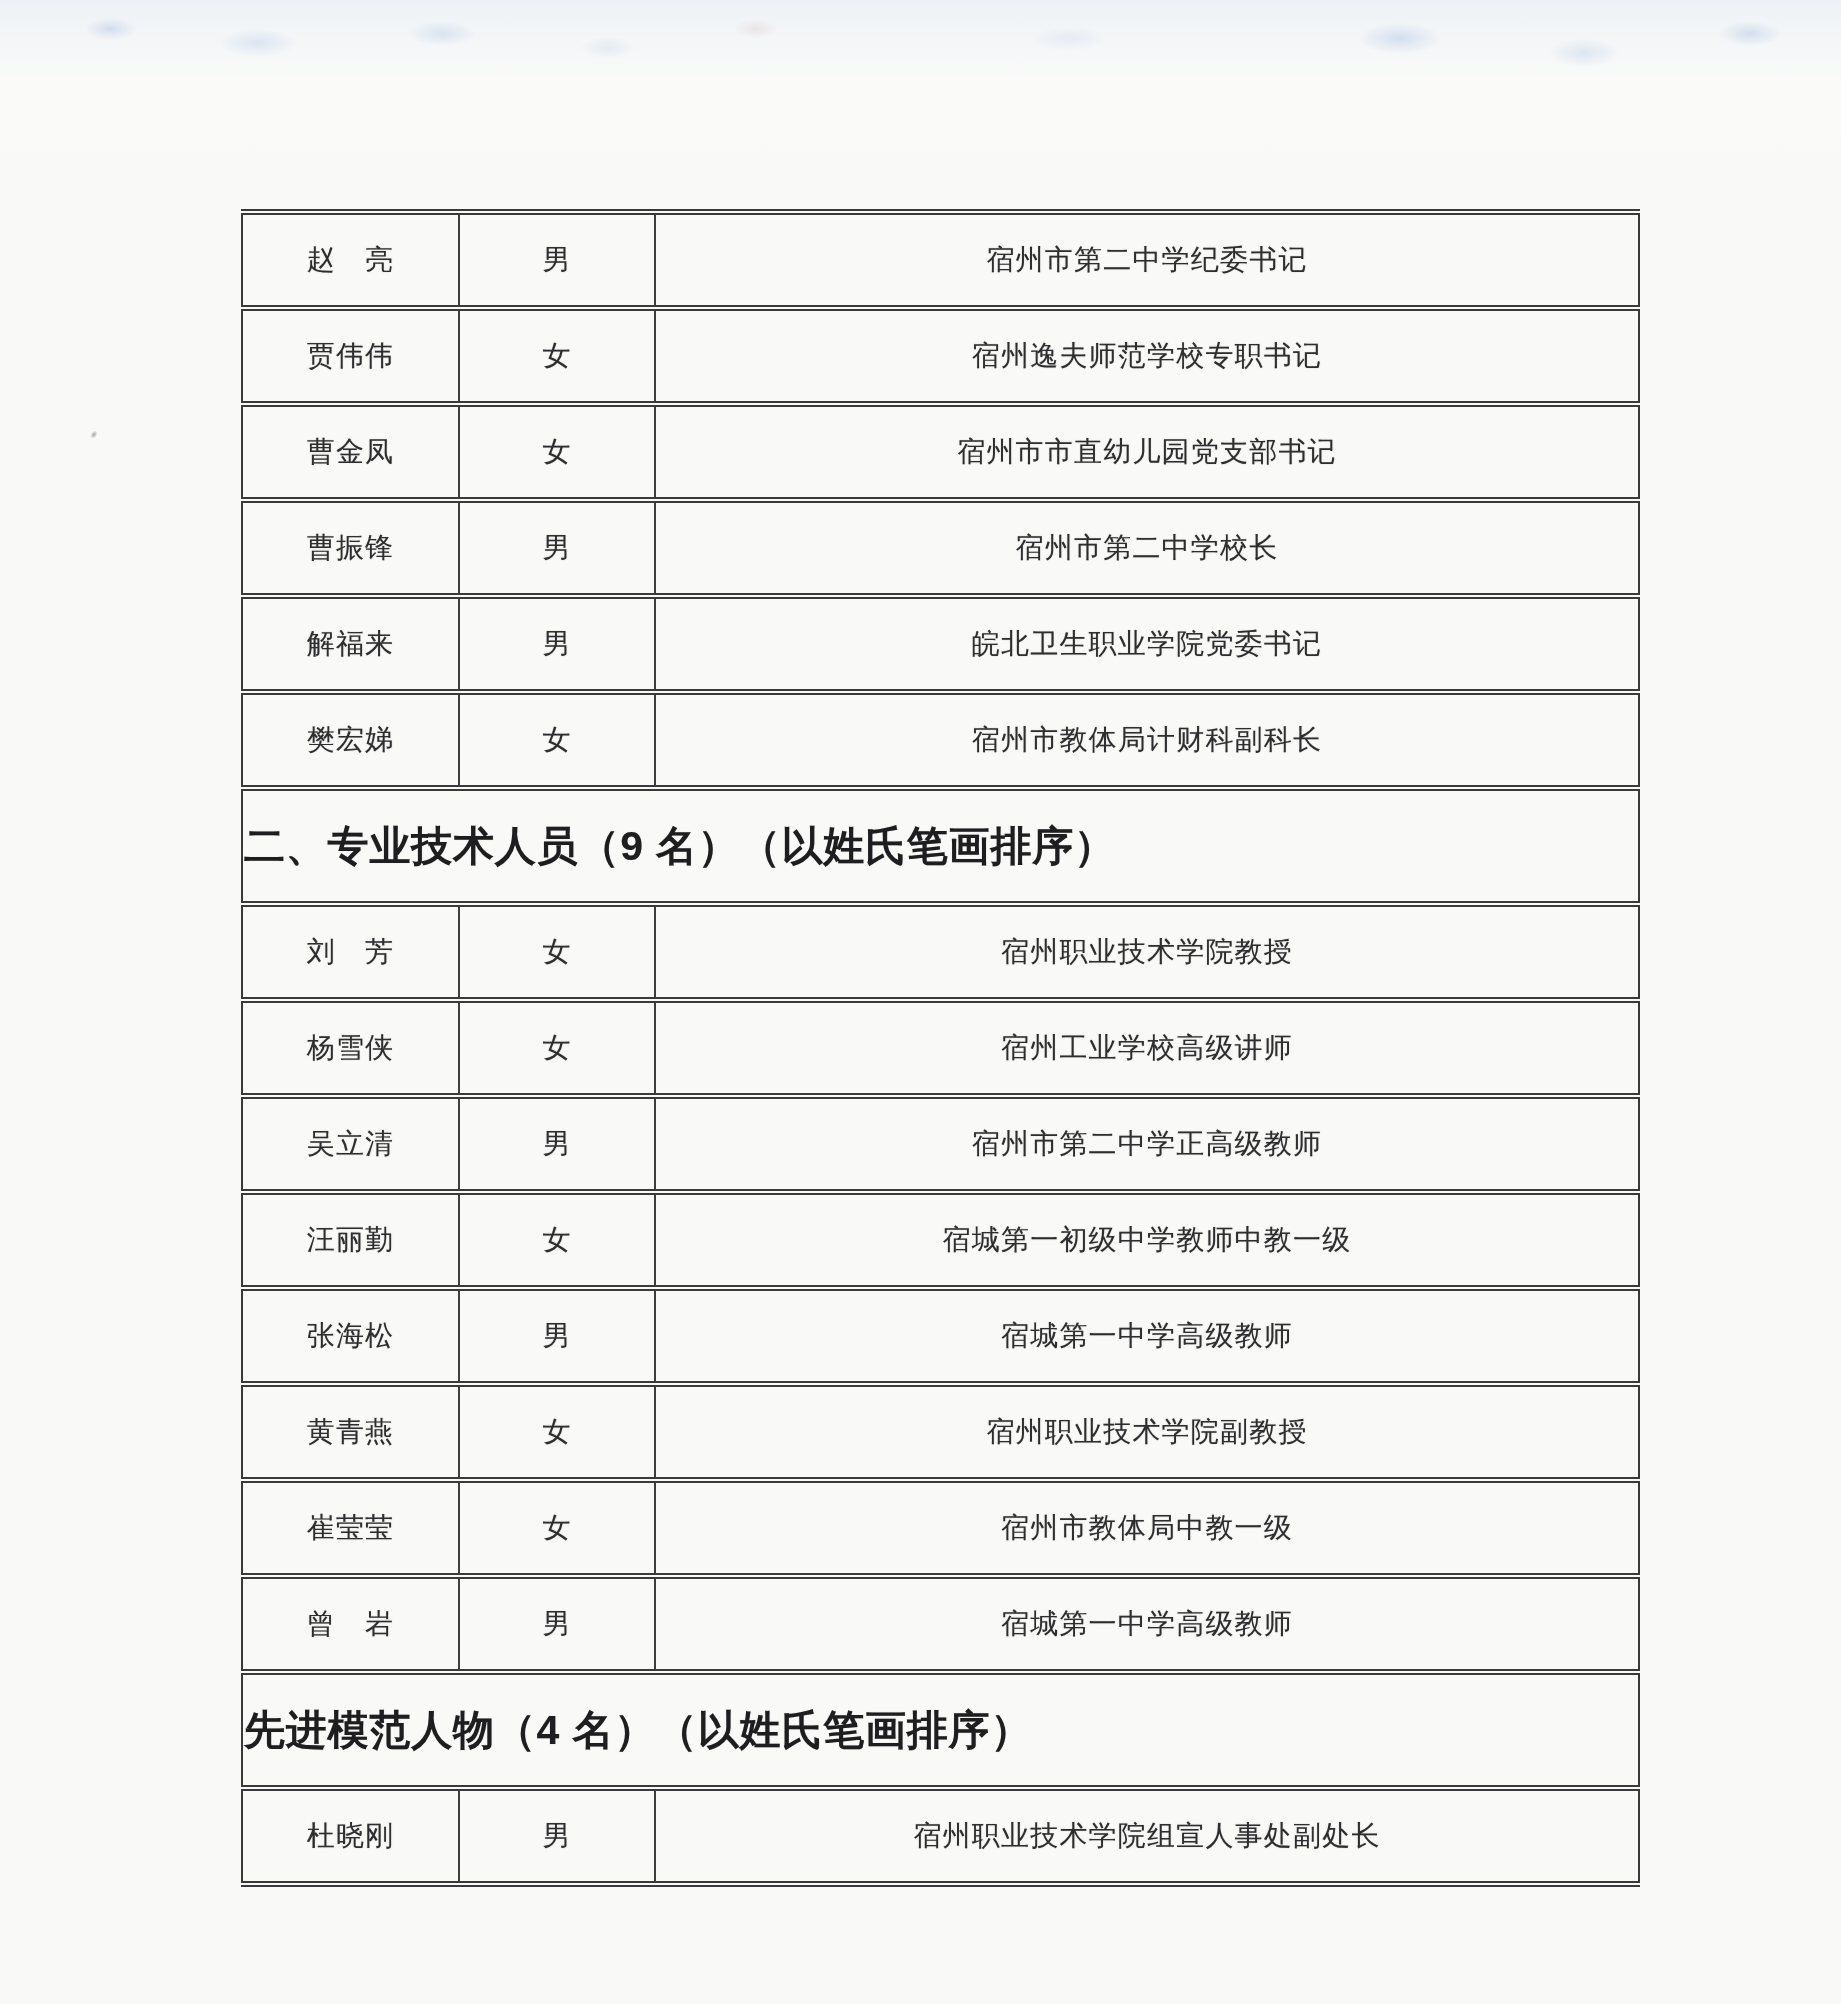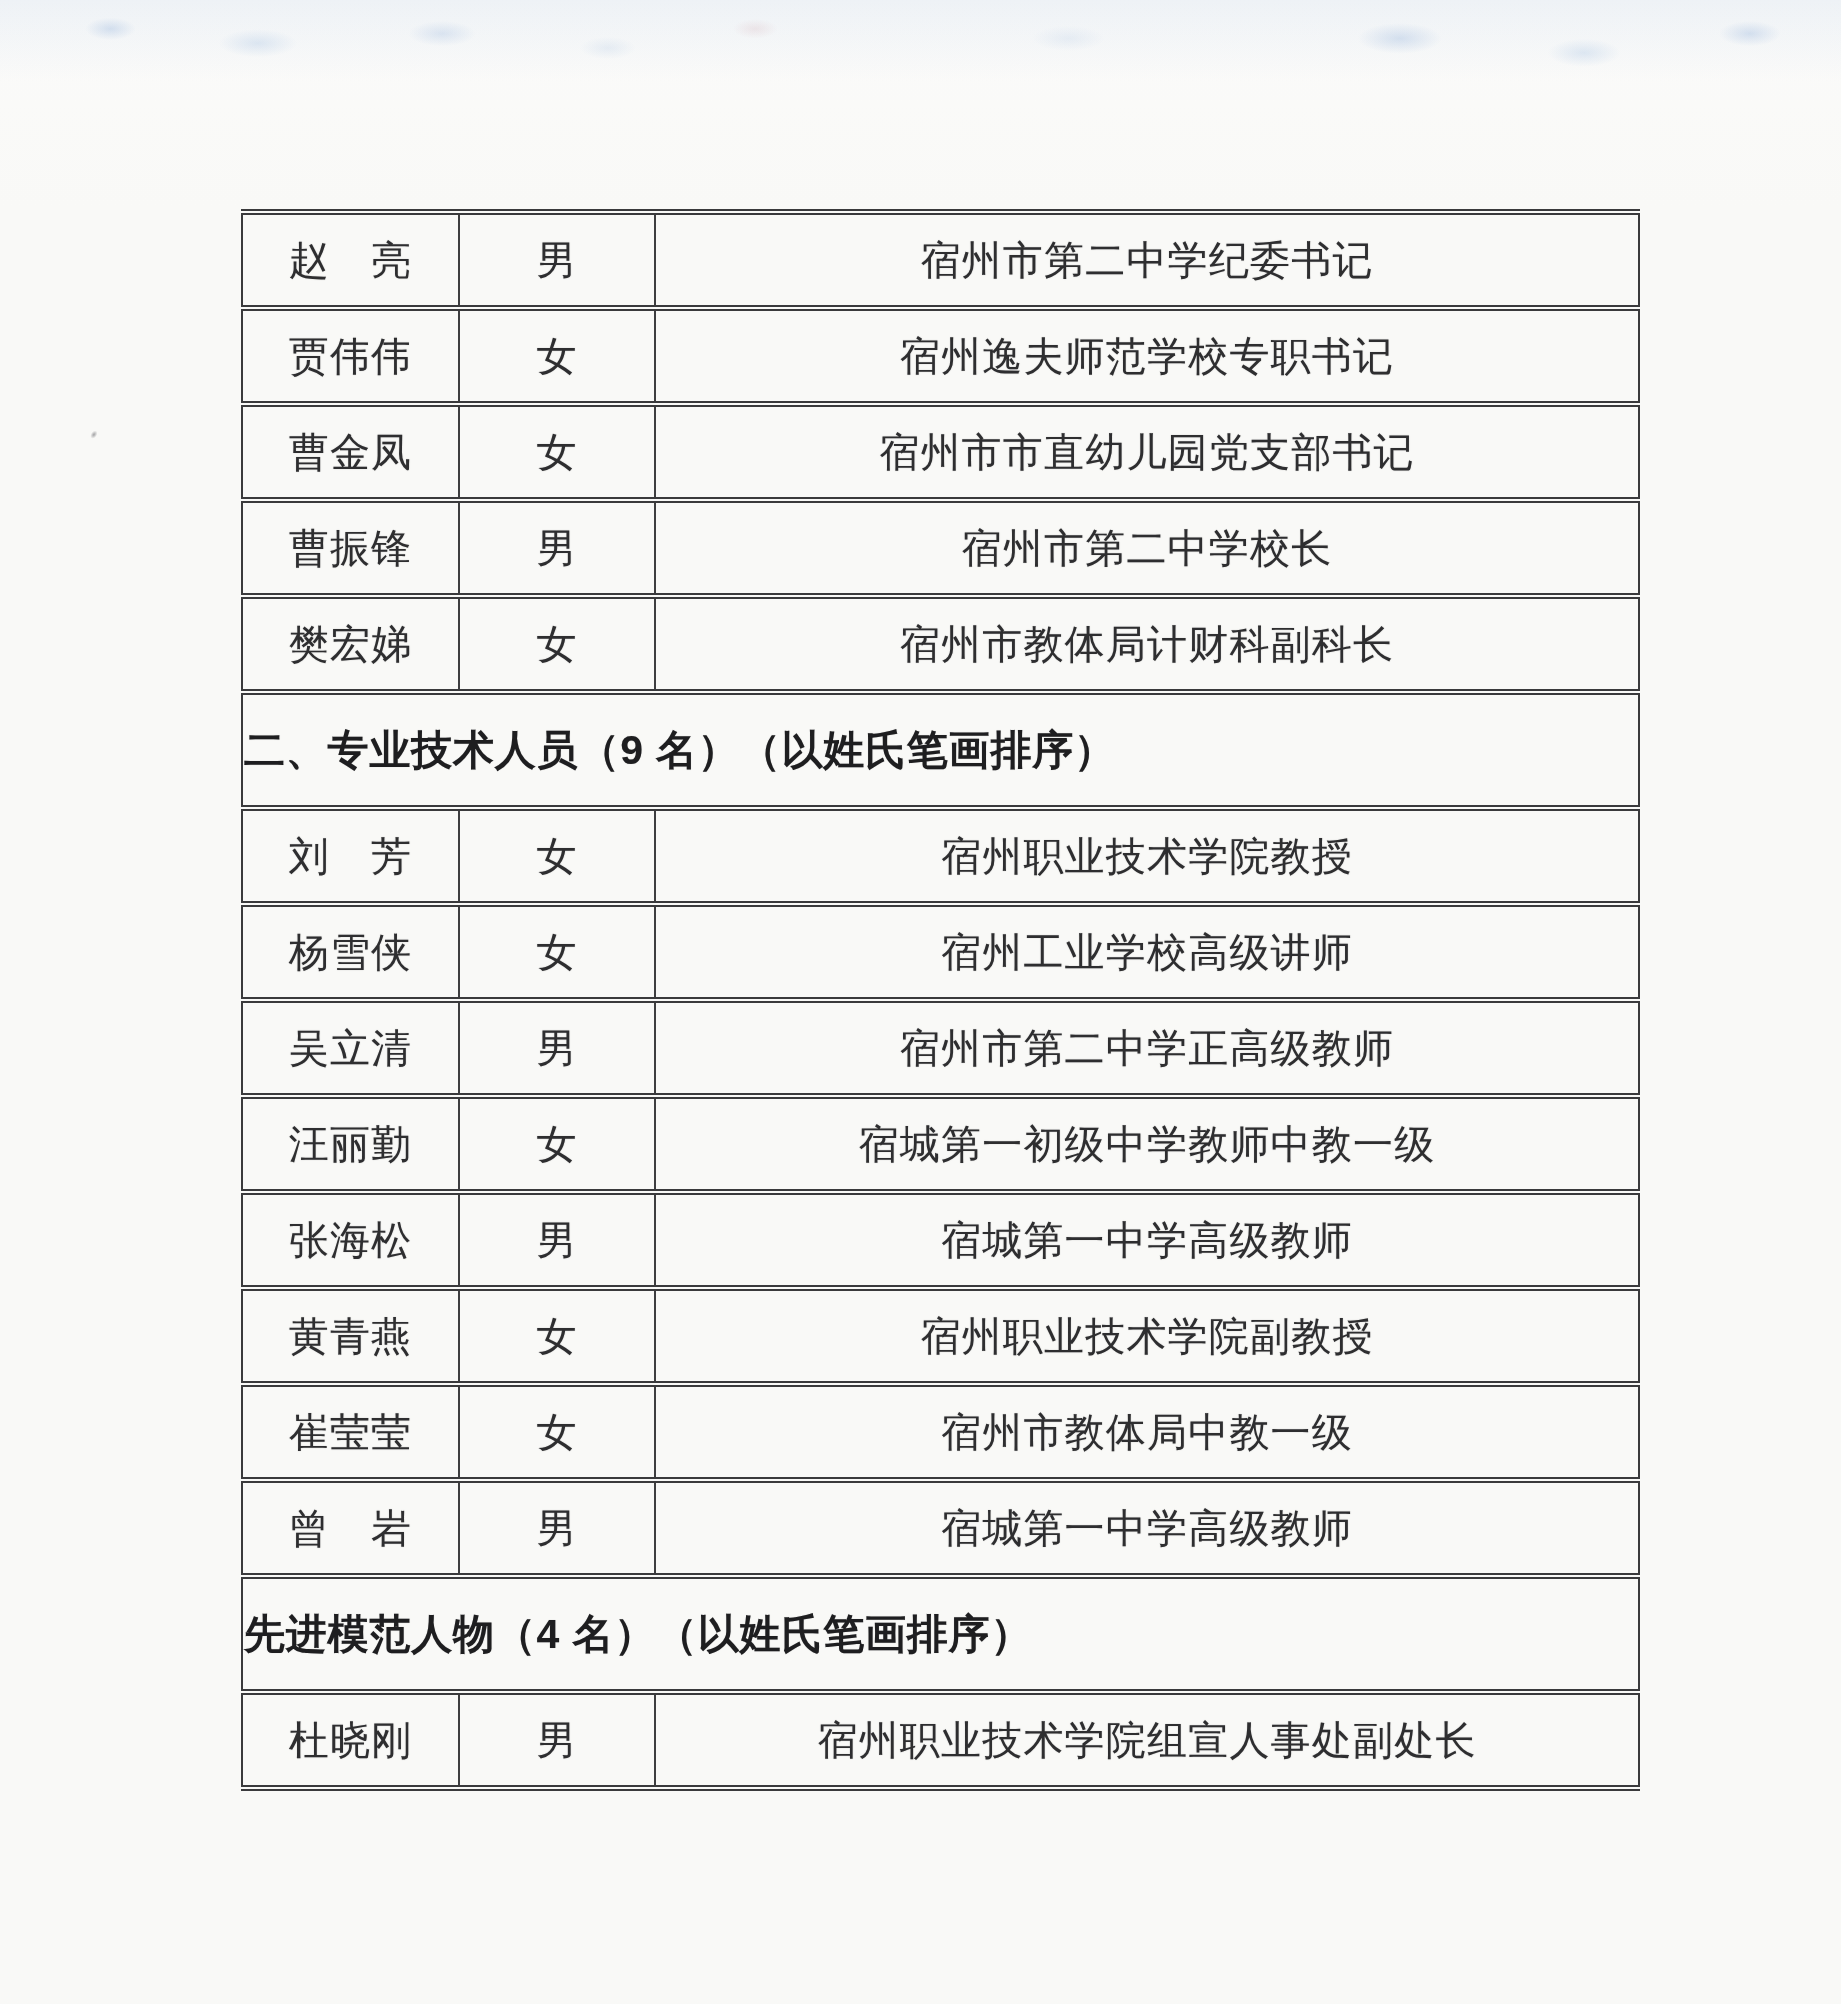--- a/index.html
+++ b/index.html
@@ -57,21 +57,21 @@
     border-left: 2.4px solid #3a3a3c;
     border-right: 2.4px solid #3a3a3c;
     border-top: 6px double #3a3a3c;
     border-bottom: 6px double #3a3a3c;
   }
   td {
     border-left: 2px solid #3e3e40;
     border-bottom: 6px double #3a3a3c;
     text-align: center;
     vertical-align: middle;
-    font-size: 40px;
+    font-size: 28px;
     color: #2e2e30;
     letter-spacing: 1.2px;
     text-shadow: 0 0 1.2px rgba(45,45,48,.30);
     overflow: hidden;
     white-space: nowrap;
   }
   td:first-child { border-left: none; }
   tr.data-row td { height: 88px; }
   tr.section-row td {
     height: 108px;
@@ -114,20 +114,25 @@
       </tr>
       <tr class="data-row">
         <td>曹金凤</td>
         <td>女</td>
         <td>宿州市市直幼儿园党支部书记</td>
       </tr>
       <tr class="data-row">
         <td>曹振锋</td>
         <td>男</td>
         <td>宿州市第二中学校长</td>
+      </tr>
+      <tr class="data-row">
+        <td>解福来</td>
+        <td>男</td>
+        <td>皖北卫生职业学院党委书记</td>
       </tr>
       <tr class="data-row">
         <td>樊宏娣</td>
         <td>女</td>
         <td>宿州市教体局计财科副科长</td>
       </tr>
 
       <tr class="section-row">
         <td colspan="3">二、专业技术人员（9 名）（以姓氏笔画排序）</td>
       </tr>

